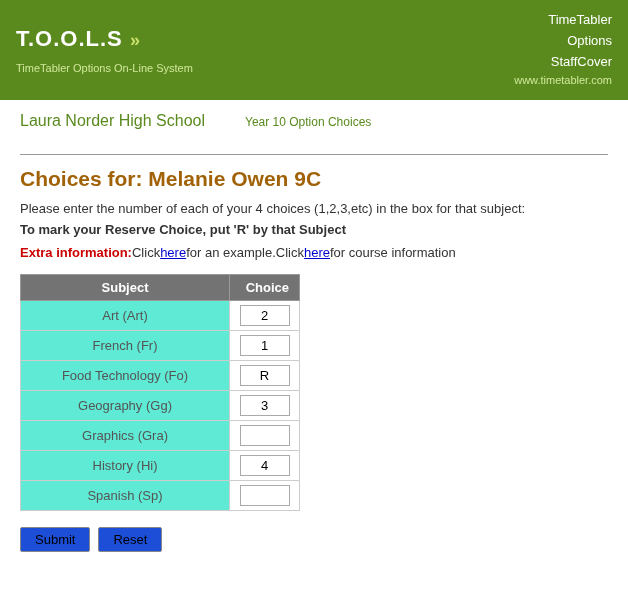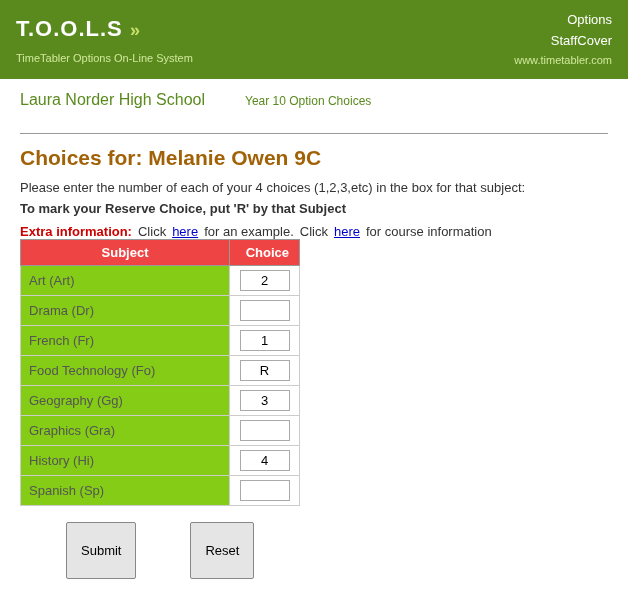--- a/index.html
+++ b/index.html
@@ -84,64 +84,63 @@
     .instruction-bold {
       font-weight: bold;
       font-size: 13px;
       margin-bottom: 8px;
       color: #333;
     }
 
     .extra-info-row {
       display: flex;
       align-items: center;
-      gap: 6px;
-      margin-bottom: 0;
+      margin-bottom: 14px;
       font-size: 13px;
       color: #333;
     }
     .extra-info-label {
       color: #cc0000;
       font-weight: bold;
     }
     .link-text {
       color: #0000cc;
       text-decoration: underline;
       cursor: pointer;
     }
 
     
     .choices-table {
       border-collapse: collapse;
       width: 280px;
       margin-bottom: 16px;
     }
     .choices-table thead tr th {
-      background-color: #ef4444;
+      background-color: #737373;
       color: #fff;
       padding: 5px 10px;
       text-align: center;
       font-size: 13px;
       border: 1px solid #999;
     }
     .choices-table thead tr th.subject-col {
       width: 210px;
       text-align: center;
     }
     .choices-table thead tr th.choice-col {
       width: 70px;
       text-align: right;
     }
     .choices-table tbody tr td {
       border: 1px solid #ccc;
       padding: 4px 8px;
     }
     .choices-table tbody tr td.subject-cell {
-      text-align: left;
-      background-color: #84cc16;
+      text-align: center;
+      background-color: #5eead4;
       color: #555;
       font-size: 13px;
     }
     .choices-table tbody tr td.choice-cell {
       text-align: center;
       background-color: #fff;
     }
     .choice-input {
       width: 50px;
       text-align: center;
@@ -150,41 +149,41 @@
       padding: 2px 4px;
     }
 
     
     .button-row {
       display: flex;
       gap: 8px;
       margin-top: 4px;
     }
     .btn {
-      padding: 20px 14px;
+      padding: 4px 14px;
       font-size: 13px;
       border: 1px solid #888;
-      background: #e5e5e5;
+      background: #1d4ed8;
       cursor: pointer;
       border-radius: 2px;
-      margin-left: 46px;
     }
   </style>
 </head>
 <body>
 
 <div class="header">
   <div class="header-left">
     <div class="logo">
       <span>T.O.O.L.S</span>
       <span class="logo-arrows">»</span>
     </div>
     <div class="tagline">TimeTabler Options On-Line System</div>
   </div>
   <div class="header-right">
+    <div>TimeTabler</div>
     <div>Options</div>
     <div>StaffCover</div>
     <div class="site-link">www.timetabler.com</div>
   </div>
 </div>
 
 <div class="main">
 
   <div class="school-title">
     <span class="school-name">Laura Norder High School</span>
@@ -212,24 +211,20 @@
         <th class="subject-col">Subject</th>
         <th class="choice-col">Choice</th>
       </tr>
     </thead>
     <tbody id="table-body">
     <tr>
           <td class="subject-cell">Art (Art)</td>
           <td class="choice-cell"><input type="text" class="choice-input" value="2" style=""></td>
         </tr>
         <tr>
-          <td class="subject-cell">Drama (Dr)</td>
-          <td class="choice-cell"><input type="text" class="choice-input" style=""></td>
-        </tr>
-        <tr>
           <td class="subject-cell">French (Fr)</td>
           <td class="choice-cell"><input type="text" class="choice-input" value="1" style=""></td>
         </tr>
         <tr>
           <td class="subject-cell">Food Technology (Fo)</td>
           <td class="choice-cell"><input type="text" class="choice-input" value="R" style=""></td>
         </tr>
         <tr>
           <td class="subject-cell">Geography (Gg)</td>
           <td class="choice-cell"><input type="text" class="choice-input" value="3" style=""></td>

